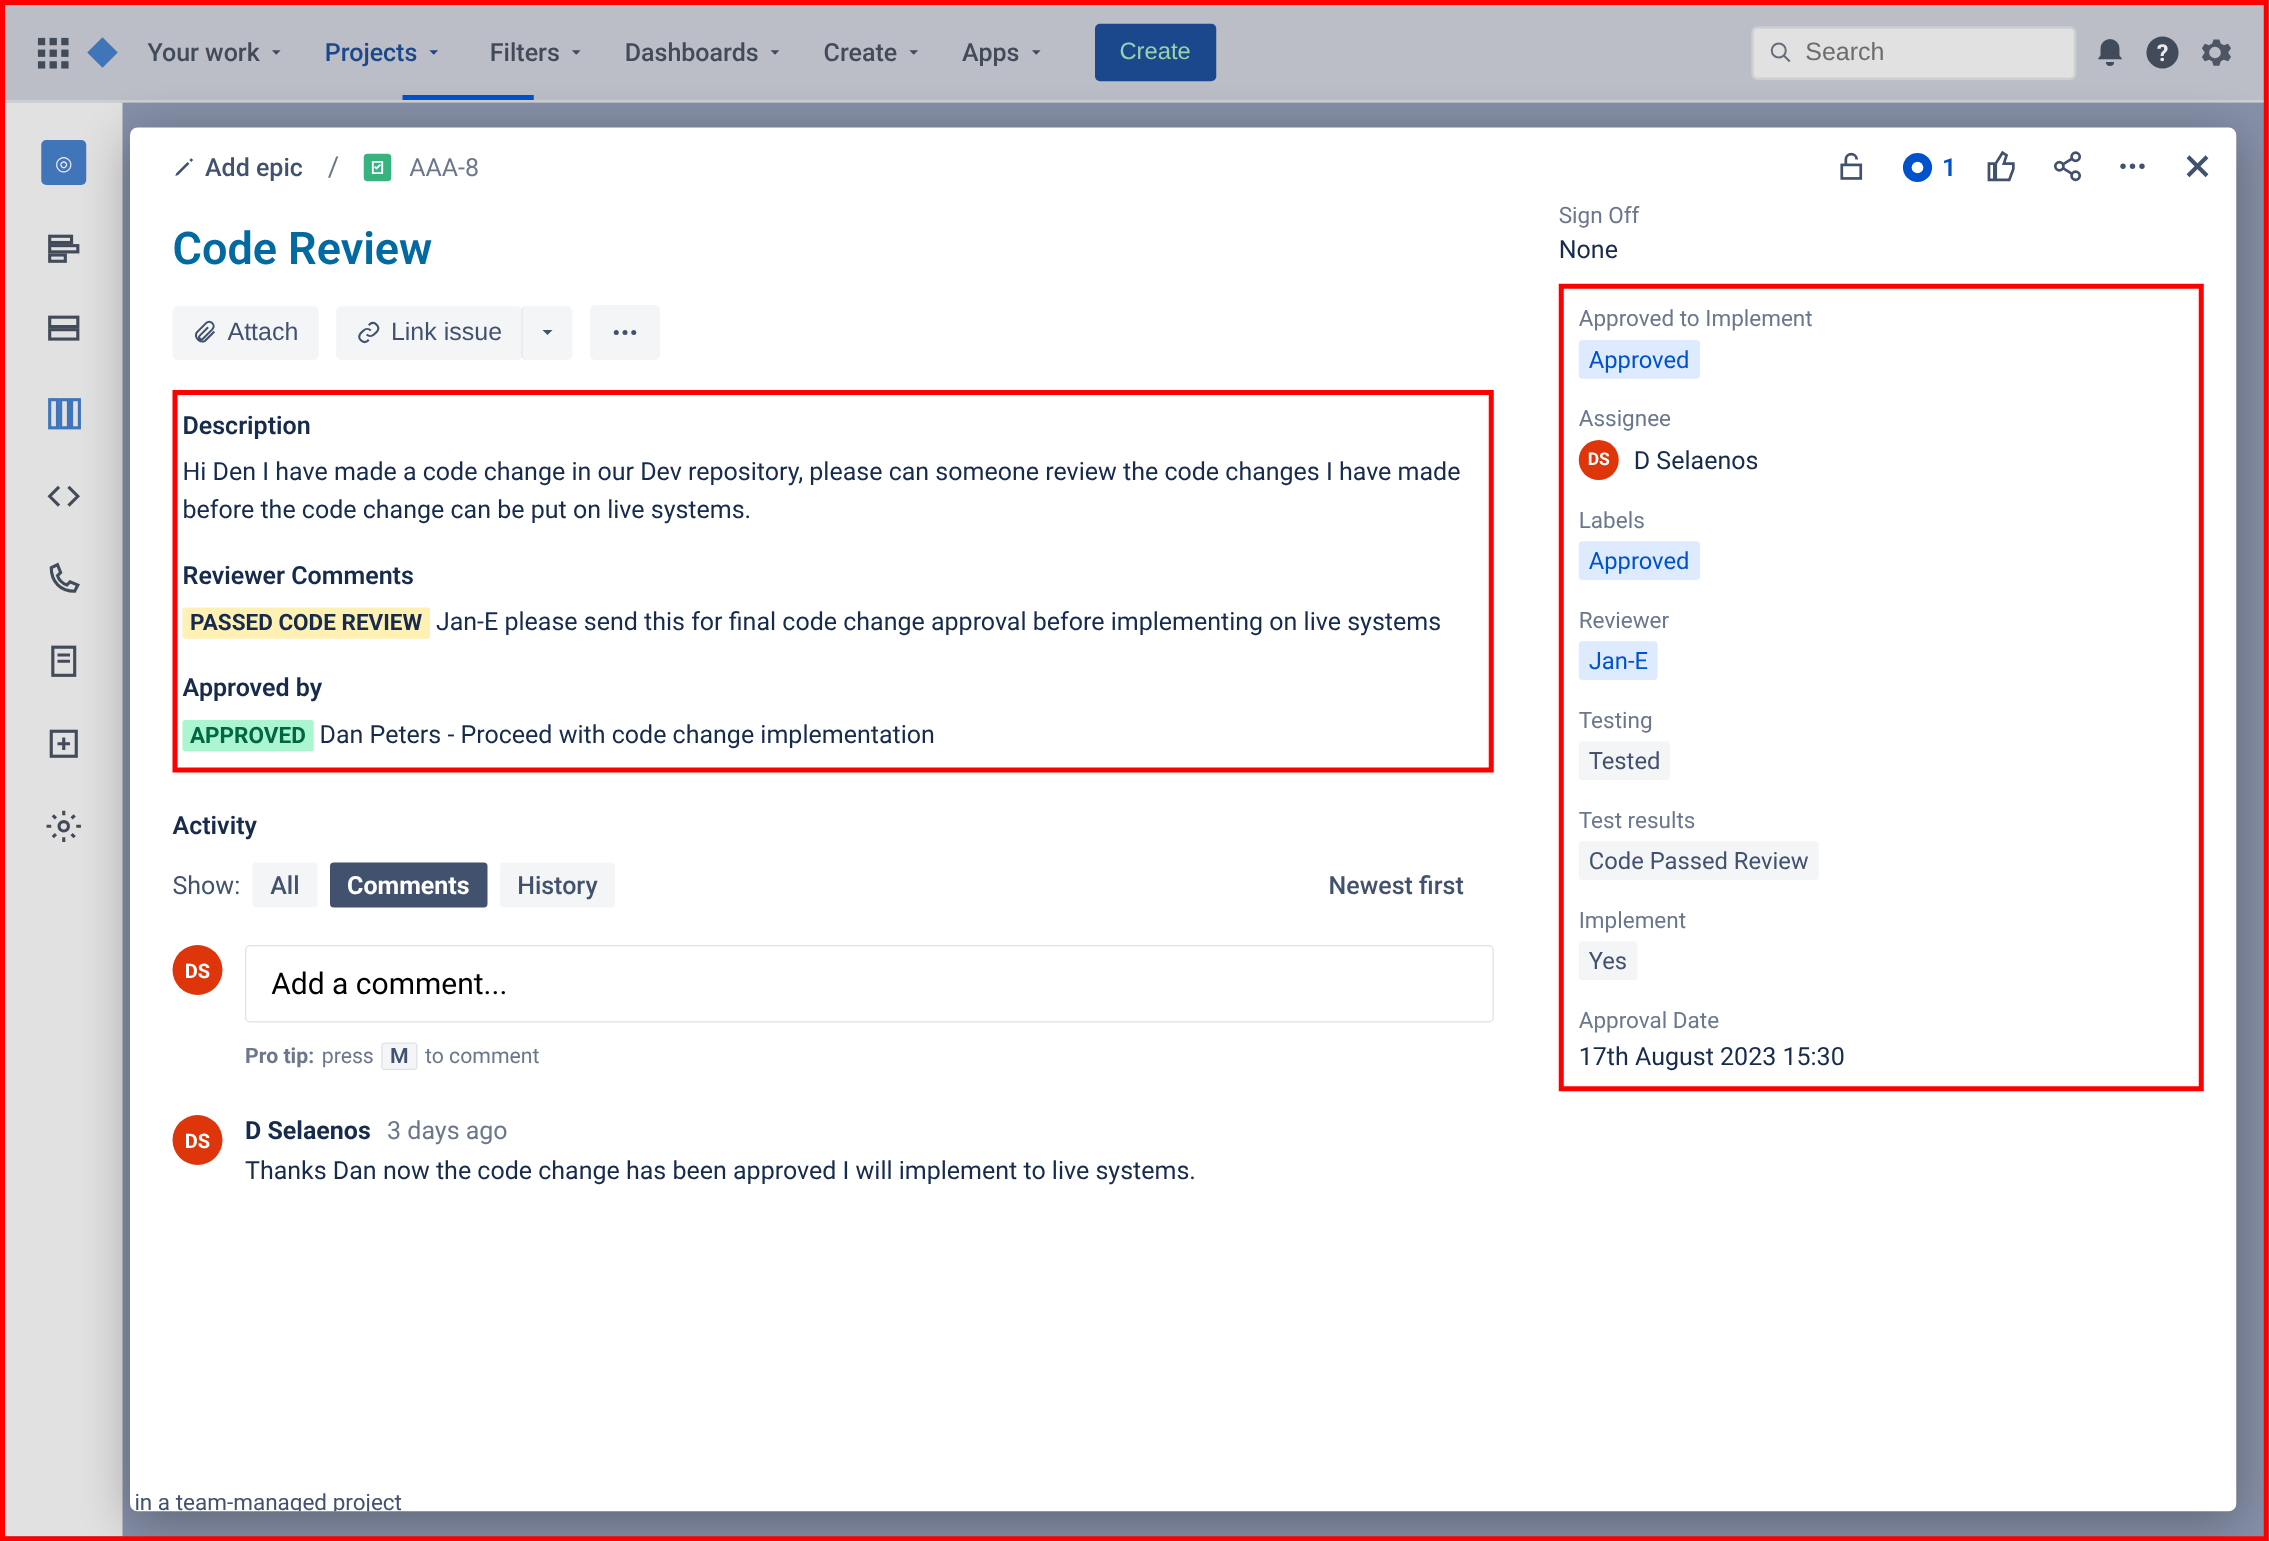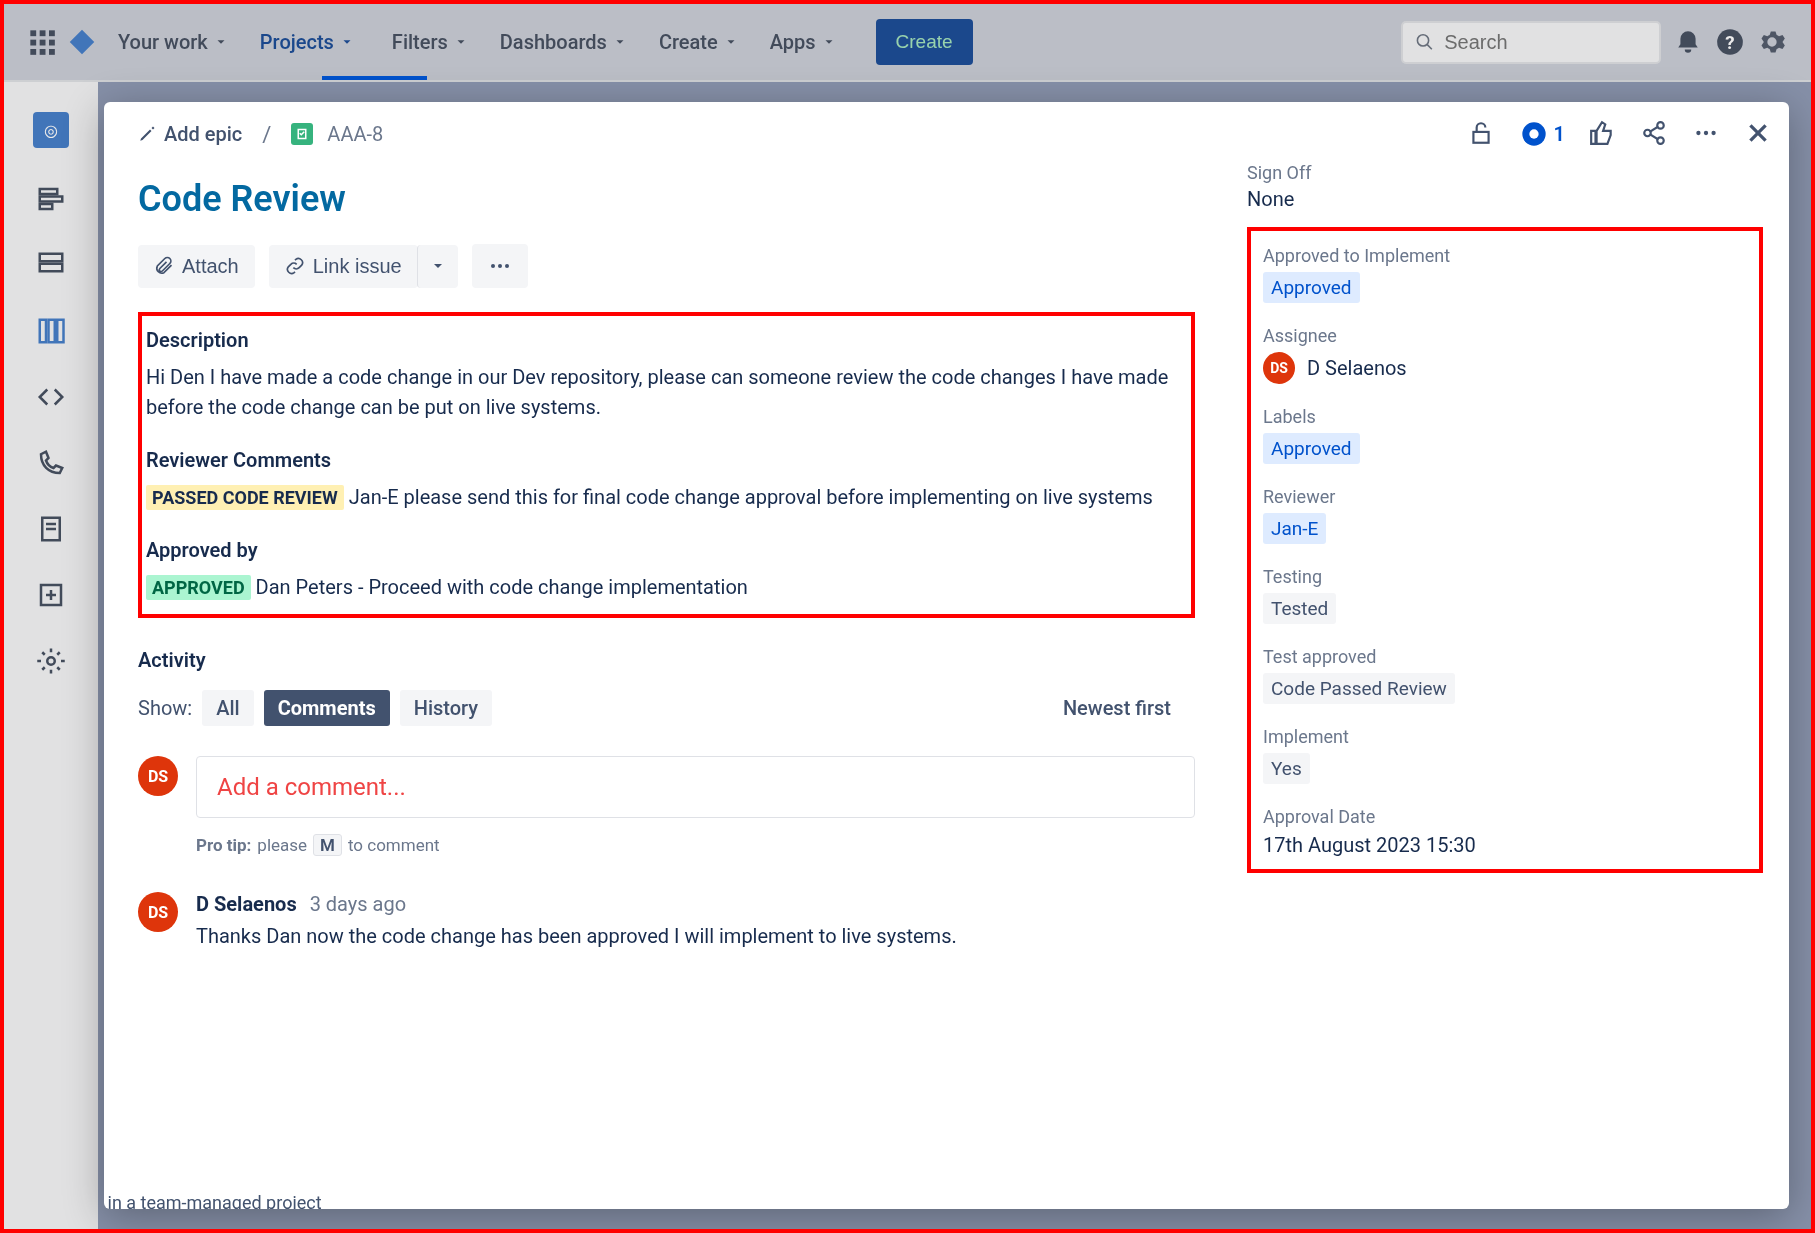--- a/index.html
+++ b/index.html
@@ -185,21 +185,21 @@
 .activity-title { font-size:20px; font-weight:600; color:#172b4d; margin-bottom:18px;}
 .show-row { display:flex; align-items:center; gap:10px; font-size:20px; color:#42526e; margin-bottom:30px;}
 .tab-pill { background:#f4f5f7; padding:6px 14px; border-radius:3px; font-weight:500; cursor:pointer; color:#42526e;}
 .tab-pill.active { background:#42526e; color:#fff; font-weight:700;}
 .show-spacer{flex:1;}
 .sort-btn { display:flex; align-items:center; gap:6px; font-size:20px; color:#42526e; font-weight:500; cursor:pointer;}
 
 .comment-row { display:flex; gap:18px; align-items:flex-start; margin-bottom:16px;}
 .avatar { width:40px; height:40px; border-radius:50%; background:#de350b; color:#fff; display:flex; align-items:center; justify-content:center; font-weight:700; font-size:16px;}
 .comment-input {
-  flex:1; border:1px solid #dfe1e6; border-radius:4px; padding:16px 20px; font-size:24px; color:#ef4444;
+  flex:1; border:1px solid #dfe1e6; border-radius:4px; padding:16px 20px; font-size:24px; color:#000000;
 }
 .protip { font-size:17px; color:#6b778c; margin-left:58px; display:flex; gap:6px; align-items:center;}
 .key-m { background:#f4f5f7; border:1px solid #dfe1e6; padding:0 6px; border-radius:3px; font-weight:600; color:#42526e;}
 .comment-block { margin-top:36px; }
 .comment-head { font-size:20px; color:#172b4d; }
 .comment-head b { font-weight:700;}
 .comment-time { color:#6b778c; margin-left:8px;}
 .comment-body { font-size:20px; color:#172b4d; margin-top:8px;}
 
 .side-pane {
@@ -496,21 +496,21 @@
             </svg>
         </div>
       </div>
 
       <div class="comment-row">
         <div class="avatar">DS</div>
         <div class="comment-input">Add a comment...</div>
       </div>
       <div class="protip">
         <b>Pro tip:</b>
-        <span>please</span>
+        <span>press</span>
         <span class="key-m">M</span>
         <span>to comment</span>
       </div>
 
       <div class="comment-block">
         <div class="comment-row">
           <div class="avatar">DS</div>
           <div>
             <div class="comment-head">
               <b>D Selaenos</b>
@@ -540,21 +540,21 @@
 
         <div class="field-lbl">Labels</div>
         <span class="lozenge blue">Approved</span>
 
         <div class="field-lbl">Reviewer</div>
         <span class="lozenge blue">Jan-E</span>
 
         <div class="field-lbl">Testing</div>
         <span class="lozenge">Tested</span>
 
-        <div class="field-lbl">Test approved</div>
+        <div class="field-lbl">Test results</div>
         <span class="lozenge">Code Passed Review</span>
 
         <div class="field-lbl">Implement</div>
         <span class="lozenge">Yes</span>
 
         <div class="field-lbl">Approval Date</div>
         <div class="plain-val">17th August 2023 15:30</div>
       </div>
     </div>
   </div>

